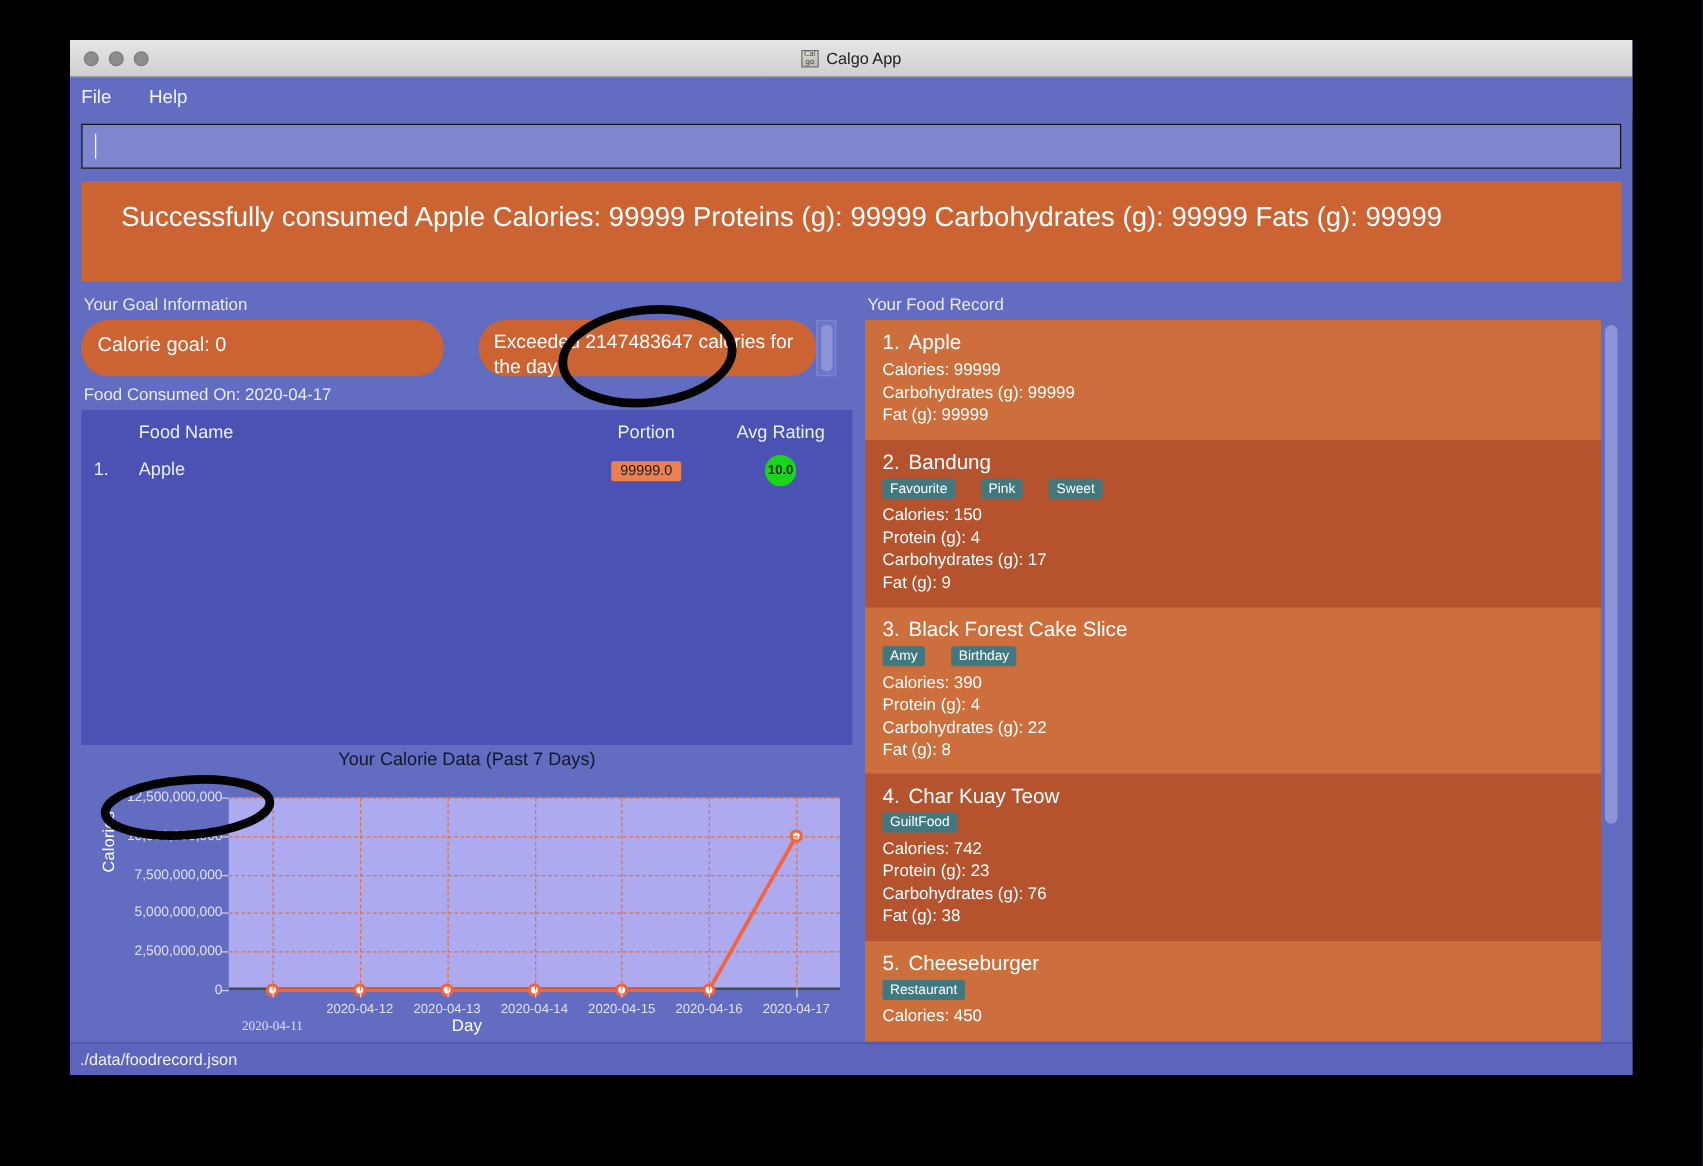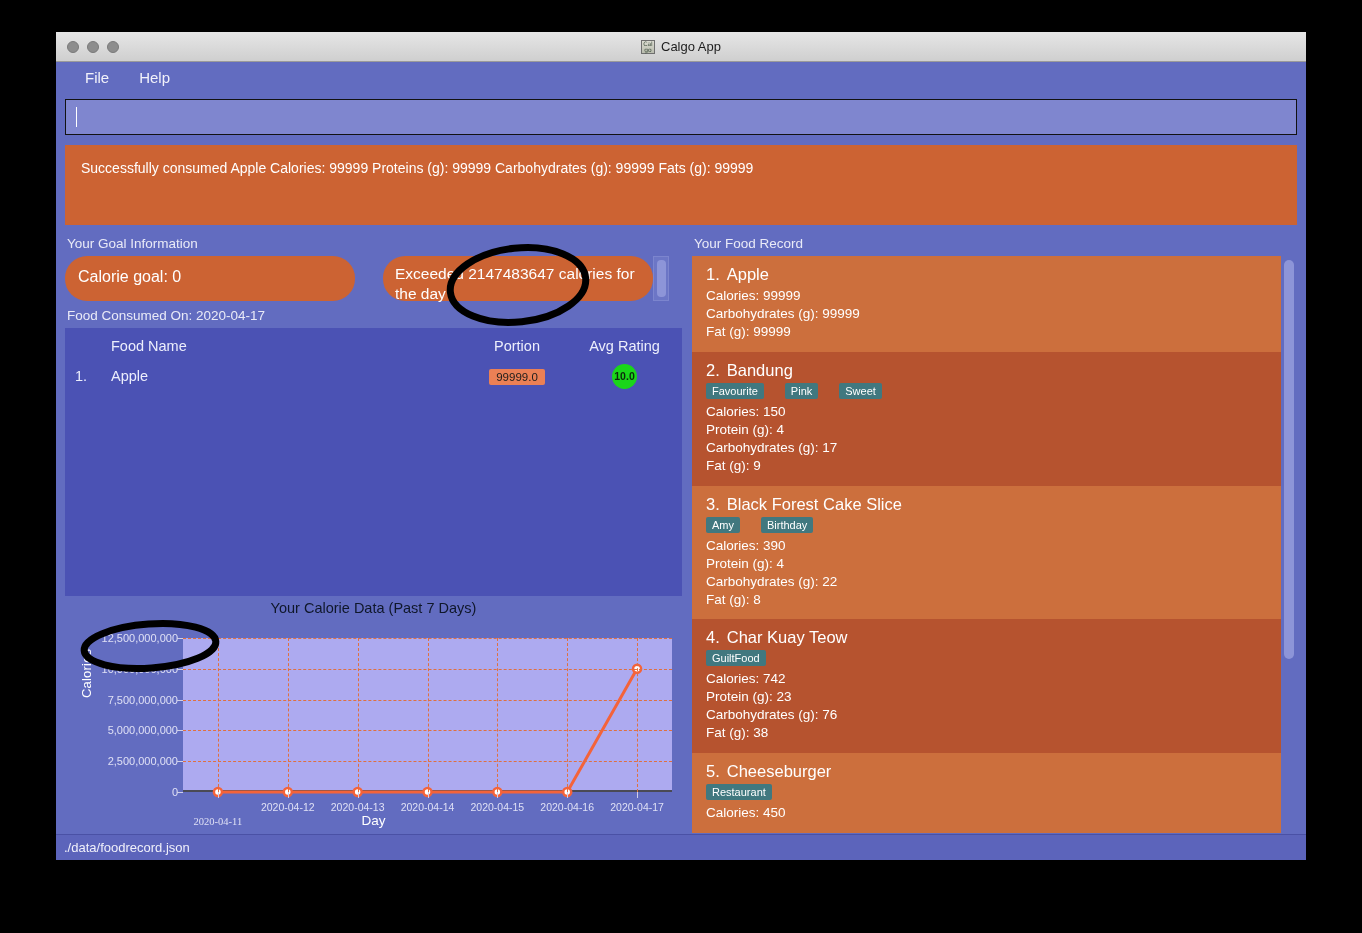--- a/index.html
+++ b/index.html
@@ -41,39 +41,39 @@
     font-size: 6px; line-height: 6px; color: #3a4a3a;
     display: flex; flex-direction: column; align-items: center; justify-content: center;
     font-family: "DejaVu Sans", sans-serif;
   }
   .app-icon i { font-style: normal; }
   .title-text { font-size: 13px; color: #1d1d1d; }
 
   
   .menubar {
     height: 31px; flex: none; background: #626cc0;
-    display: flex; align-items: center; padding-left: 20px; gap: 12px;
+    display: flex; align-items: center; gap: 12px;
   }
   .menu-item {
     font-size: 15px; color: #f2f2fa; padding: 3px 9px; cursor: default;
   }
 
   
   .input-row { padding: 6px 9px 4px 9px; flex: none; }
   .text-input {
     height: 36px; background: #7f86cf; border: 1px solid #121212;
     display: flex; align-items: center; padding-left: 10px;
   }
   .caret { width: 1px; height: 20px; background: #ffffff; }
 
   
   .alert-wrap { padding: 6px 9px 8px 9px; flex: none; }
   .alert {
     background: #cc6333; min-height: 80px;
-    padding: 14px 16px; color: #ffffff; font-size: 14px; line-height: 1.35;
+    padding: 14px 32px; color: #ffffff; font-size: 22px; line-height: 1.35;
   }
 
   
   .body-split { flex: 1; display: flex; gap: 10px; padding: 0 9px 0 9px; min-height: 0; }
   .left-col { width: 617px; flex: none; display: flex; flex-direction: column; min-height: 0; }
   .right-col { flex: 1; display: flex; flex-direction: column; min-height: 0; }
 
   .section-label { font-size: 13.5px; color: #e9eaf7; padding: 3px 0 5px 2px; flex: none; }
 
   

